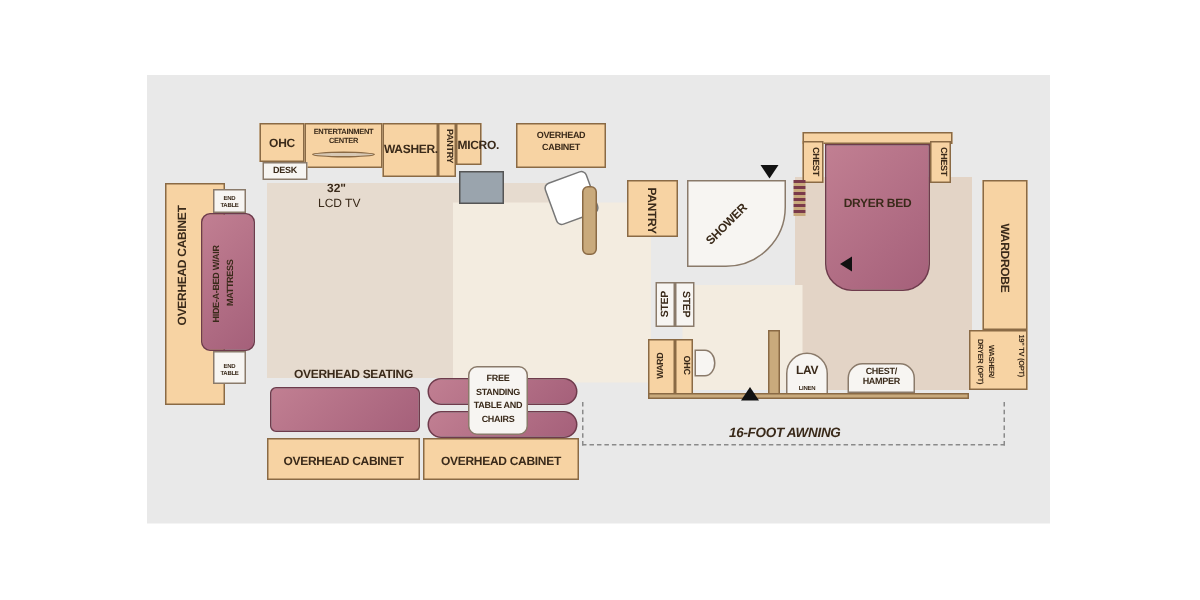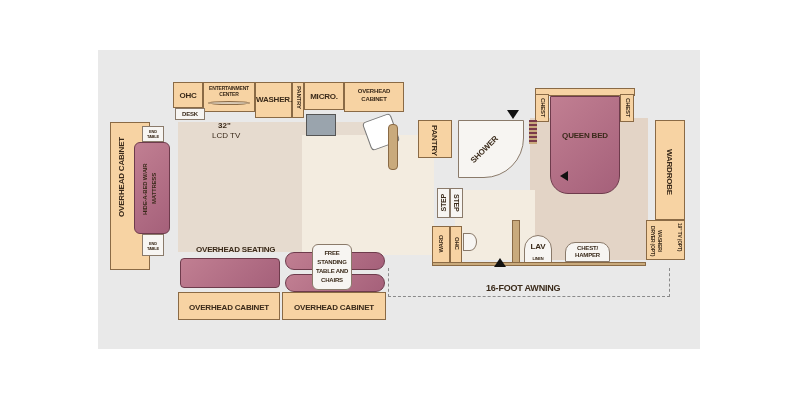--- a/index.html
+++ b/index.html
@@ -41,21 +41,21 @@
 </div>
 <div class="abs" style="left:218px;top:121px;font-size:8px;font-weight:bold;color:#3a2a1a;">32"</div>
 <div class="abs" style="left:212px;top:131px;font-size:8px;color:#3a2a1a;">LCD TV</div>
 
 <div class="abs cab" style="left:255px;top:82px;width:37px;height:36px;">
   <span class="lbl" style="left:0;right:0;top:12px;">WASHER.</span>
 </div>
 <div class="abs cab" style="left:292px;top:82px;width:12px;height:36px;">
   <span class="lbl vert" style="left:1px;top:3px;font-size:6px;">PANTRY</span>
 </div>
-<div class="abs cab" style="left:304px;top:82px;width:40px;height:28px;">
+<div class="abs cab" style="left:304px;top:82px;width:17px;height:28px;">
   <span class="lbl" style="left:0;right:0;top:9px;">MICRO.</span>
 </div>
 <div class="abs cab" style="left:344px;top:82px;width:60px;height:30px;">
   <span class="lbl" style="left:4px;right:4px;top:4px;font-size:6px;line-height:8px;white-space:normal;">OVERHEAD CABINET</span>
 </div>
 <div class="abs" style="left:306px;top:114px;width:30px;height:22px;background:#9aa4ad;border:1px solid #555;"></div>
 <div class="abs sink" style="left:366px;top:117px;width:30px;height:30px;transform:rotate(-20deg);"></div>
 <div class="abs wall" style="left:388px;top:124px;width:10px;height:46px;border-radius:4px;"></div>
 
 <div class="abs cab" style="left:418px;top:120px;width:34px;height:38px;">
@@ -73,21 +73,21 @@
 </div>
 
 <div class="abs cab" style="left:535px;top:88px;width:100px;height:8px;"></div>
 <div class="abs cab" style="left:535px;top:94px;width:14px;height:28px;">
   <span class="lbl vert" style="left:2px;top:3px;font-size:6px;">CHEST</span>
 </div>
 <div class="abs cab" style="left:620px;top:94px;width:14px;height:28px;">
   <span class="lbl vert" style="left:2px;top:3px;font-size:6px;">CHEST</span>
 </div>
 <div class="abs bed" style="left:550px;top:96px;width:70px;height:98px;border-radius:0 0 18px 18px;">
-  <span class="lbl" style="left:0;right:0;top:34px;">QUEEN BED</span>
+  <span class="lbl" style="left:0;right:0;top:34px;">DRYER BED</span>
   <div class="tri" style="left:9px;top:74px;border-top:5px solid transparent;border-bottom:5px solid transparent;border-right:8px solid #111;"></div>
 </div>
 <div class="abs" style="left:529px;top:120px;width:8px;height:24px;background:repeating-linear-gradient(#7a3a4a 0 2px,#c9aa7c 2px 4px);"></div>
 <div class="abs cab" style="left:655px;top:120px;width:30px;height:100px;">
   <span class="lbl vert" style="left:9px;top:28px;">WARDROBE</span>
 </div>
 <div class="abs cab" style="left:646px;top:220px;width:39px;height:40px;">
   <span class="lbl vert" style="left:2px;top:2px;font-size:5px;line-height:7px;white-space:normal;height:36px;">WASHER/ DRYER (OPT)</span>
   <span class="lbl vert" style="left:28px;top:2px;font-size:5px;">19" TV (OPT)</span>
 </div>
@@ -104,21 +104,21 @@
   <span class="lbl" style="left:0;right:0;top:6px;">LAV</span>
   <span class="lbl" style="left:0;right:0;top:18px;font-size:4px;">LINEN</span>
 </div>
 <div class="abs white" style="left:565px;top:242px;width:45px;height:20px;border-radius:10px 10px 0 0;">
   <span class="lbl" style="left:2px;right:2px;top:2px;font-size:6px;line-height:7px;white-space:normal;">CHEST/ HAMPER</span>
 </div>
 <div class="abs wall" style="left:432px;top:262px;width:214px;height:4px;"></div>
 <div class="tri" style="left:494px;top:258px;border-left:6px solid transparent;border-right:6px solid transparent;border-bottom:9px solid #111;"></div>
 
 <div class="dash" style="left:388px;top:268px;width:280px;height:28px;"></div>
-<span class="lbl" style="left:486px;top:284px;font-size:9px;">16-FOOT AWNING</span>
+<span class="lbl" style="left:486px;top:284px;font-size:9px;font-style:italic;">16-FOOT AWNING</span>
 
 <div class="abs cab" style="left:110px;top:122px;width:40px;height:148px;clip-path:polygon(0 0,100% 0,100% 100%,0 100%);">
   <span class="lbl vert" style="left:6px;top:14px;transform:rotate(180deg);">OVERHEAD CABINET</span>
 </div>
 <div class="abs white" style="left:142px;top:126px;width:22px;height:16px;">
   <span class="lbl" style="left:0;right:0;top:2px;font-size:4px;line-height:5px;white-space:normal;">END TABLE</span>
 </div>
 <div class="abs bed" style="left:134px;top:142px;width:36px;height:92px;border-radius:6px;">
   <span class="lbl vert" style="left:6px;top:8px;font-size:6px;line-height:9px;white-space:normal;height:76px;transform:rotate(180deg);">HIDE-A-BED W/AIR MATTRESS</span>
 </div>

